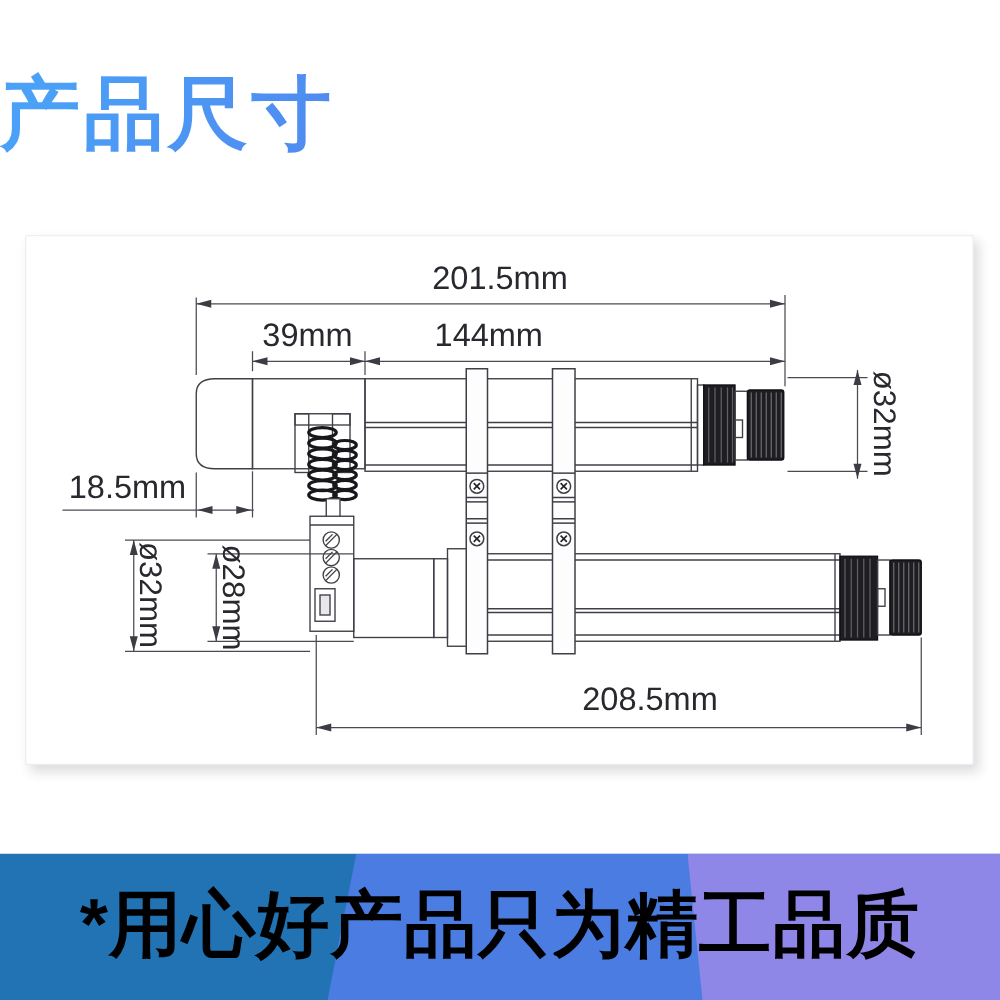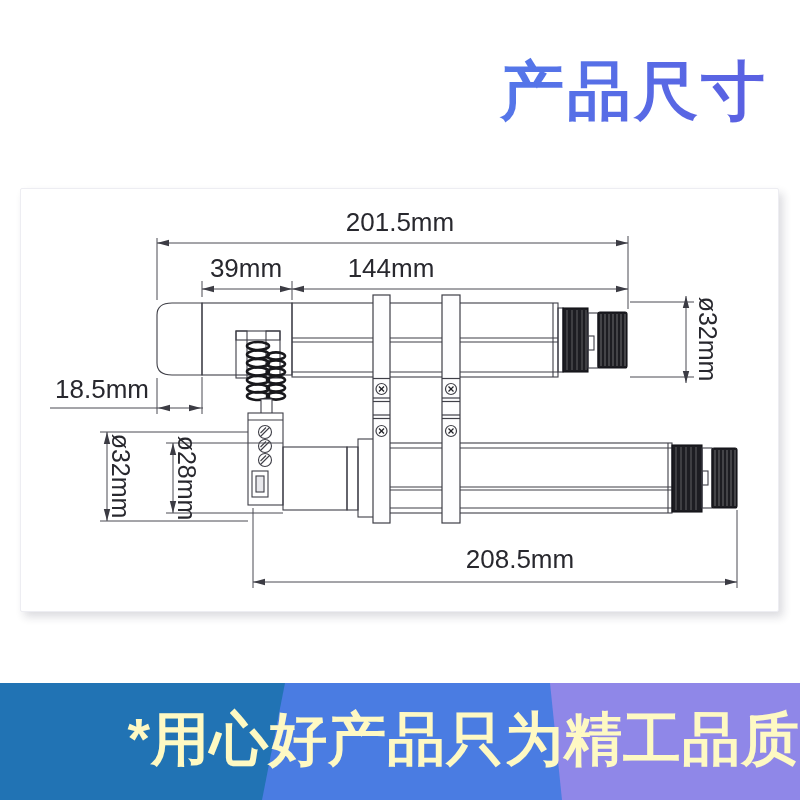--- a/index.html
+++ b/index.html
@@ -1,31 +1,31 @@
 <!DOCTYPE html>
 <html><head>
 <meta charset="utf-8">
 <style>
   html,body{margin:0;padding:0;}
   body{width:800px;height:800px;background:#ffffff;position:relative;overflow:hidden;
        font-family:"Liberation Sans","DejaVu Sans",sans-serif;}
-  .title{position:absolute;top:48px;left:0;width:768px;margin:0;text-align:right;
+  .title{position:absolute;top:48px;left:0;width:768px;margin:0;text-align:left;
        font-size:64px;font-weight:700;letter-spacing:3px;
        background:linear-gradient(115deg,#4aa1f7 5%,#5a61e2 95%);
        -webkit-background-clip:text;background-clip:text;color:transparent;}
   .panel{position:absolute;left:20px;top:188px;width:757px;height:422px;background:#ffffff;
        border:1px solid #ededf2;border-radius:2px;
        box-shadow:4px 5px 9px rgba(40,40,60,0.16);}
   svg.diagram{position:absolute;left:0;top:0;}
   .banner{position:absolute;left:0;top:683px;width:800px;height:117px;background:#2173b4;overflow:hidden;}
   .band{position:absolute;inset:0;}
   .band2{background:#4a7ce2;clip-path:polygon(285px 0,800px 0,800px 117px,262px 117px);}
   .band3{background:#8f87e8;clip-path:polygon(550px 0,800px 0,800px 117px,562px 117px);}
   .banner-text{position:absolute;left:0;right:0;top:50%;transform:translateY(-52%);
-       text-align:right;color:#fef9c3;font-size:58px;font-weight:700;letter-spacing:1px;}
+       text-align:center;color:#000000;font-size:58px;font-weight:700;letter-spacing:1px;}
   text.dim{fill:#28282e;font-size:26px;font-family:"Liberation Sans","DejaVu Sans",sans-serif;}
   text.dimr{fill:#28282e;font-size:25px;font-family:"Liberation Sans","DejaVu Sans",sans-serif;}
 </style>
 </head>
 <body>
 
 <h1 class="title">产品尺寸</h1>
 
 <div class="panel"></div>
 

